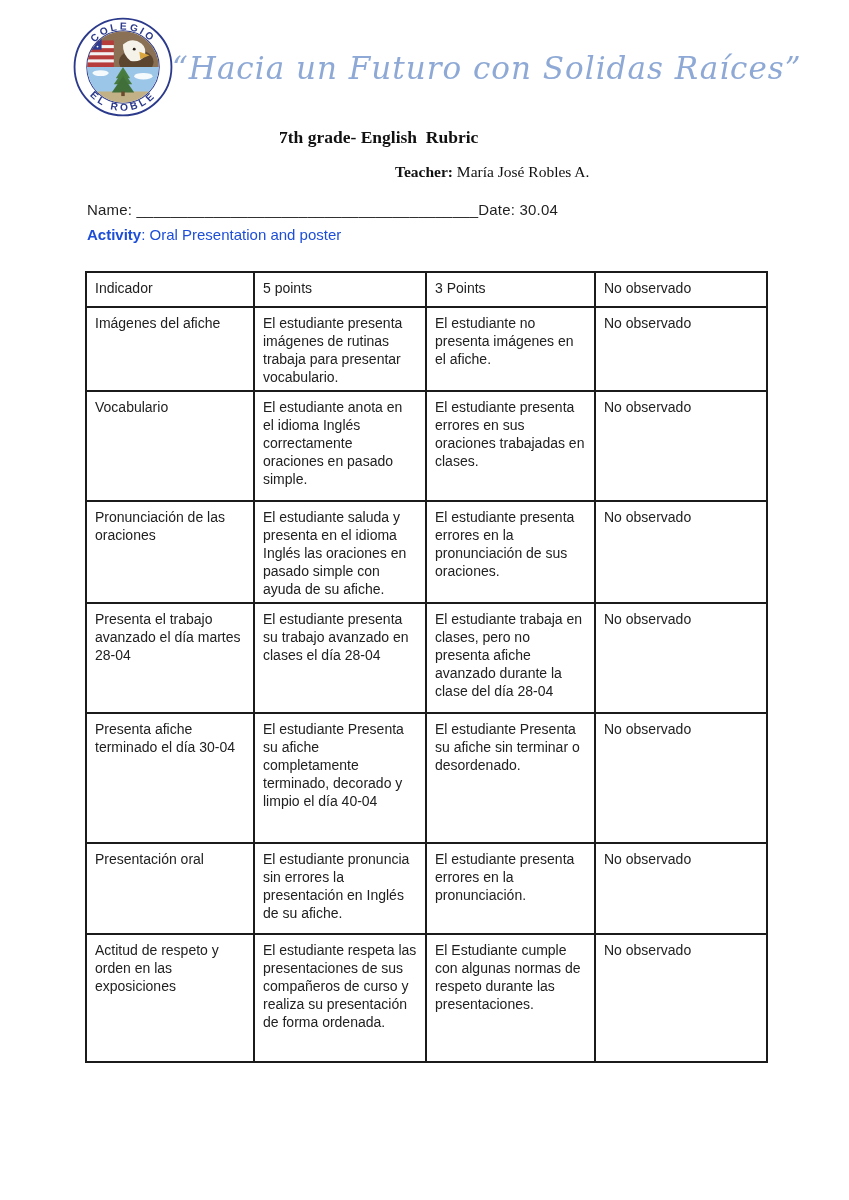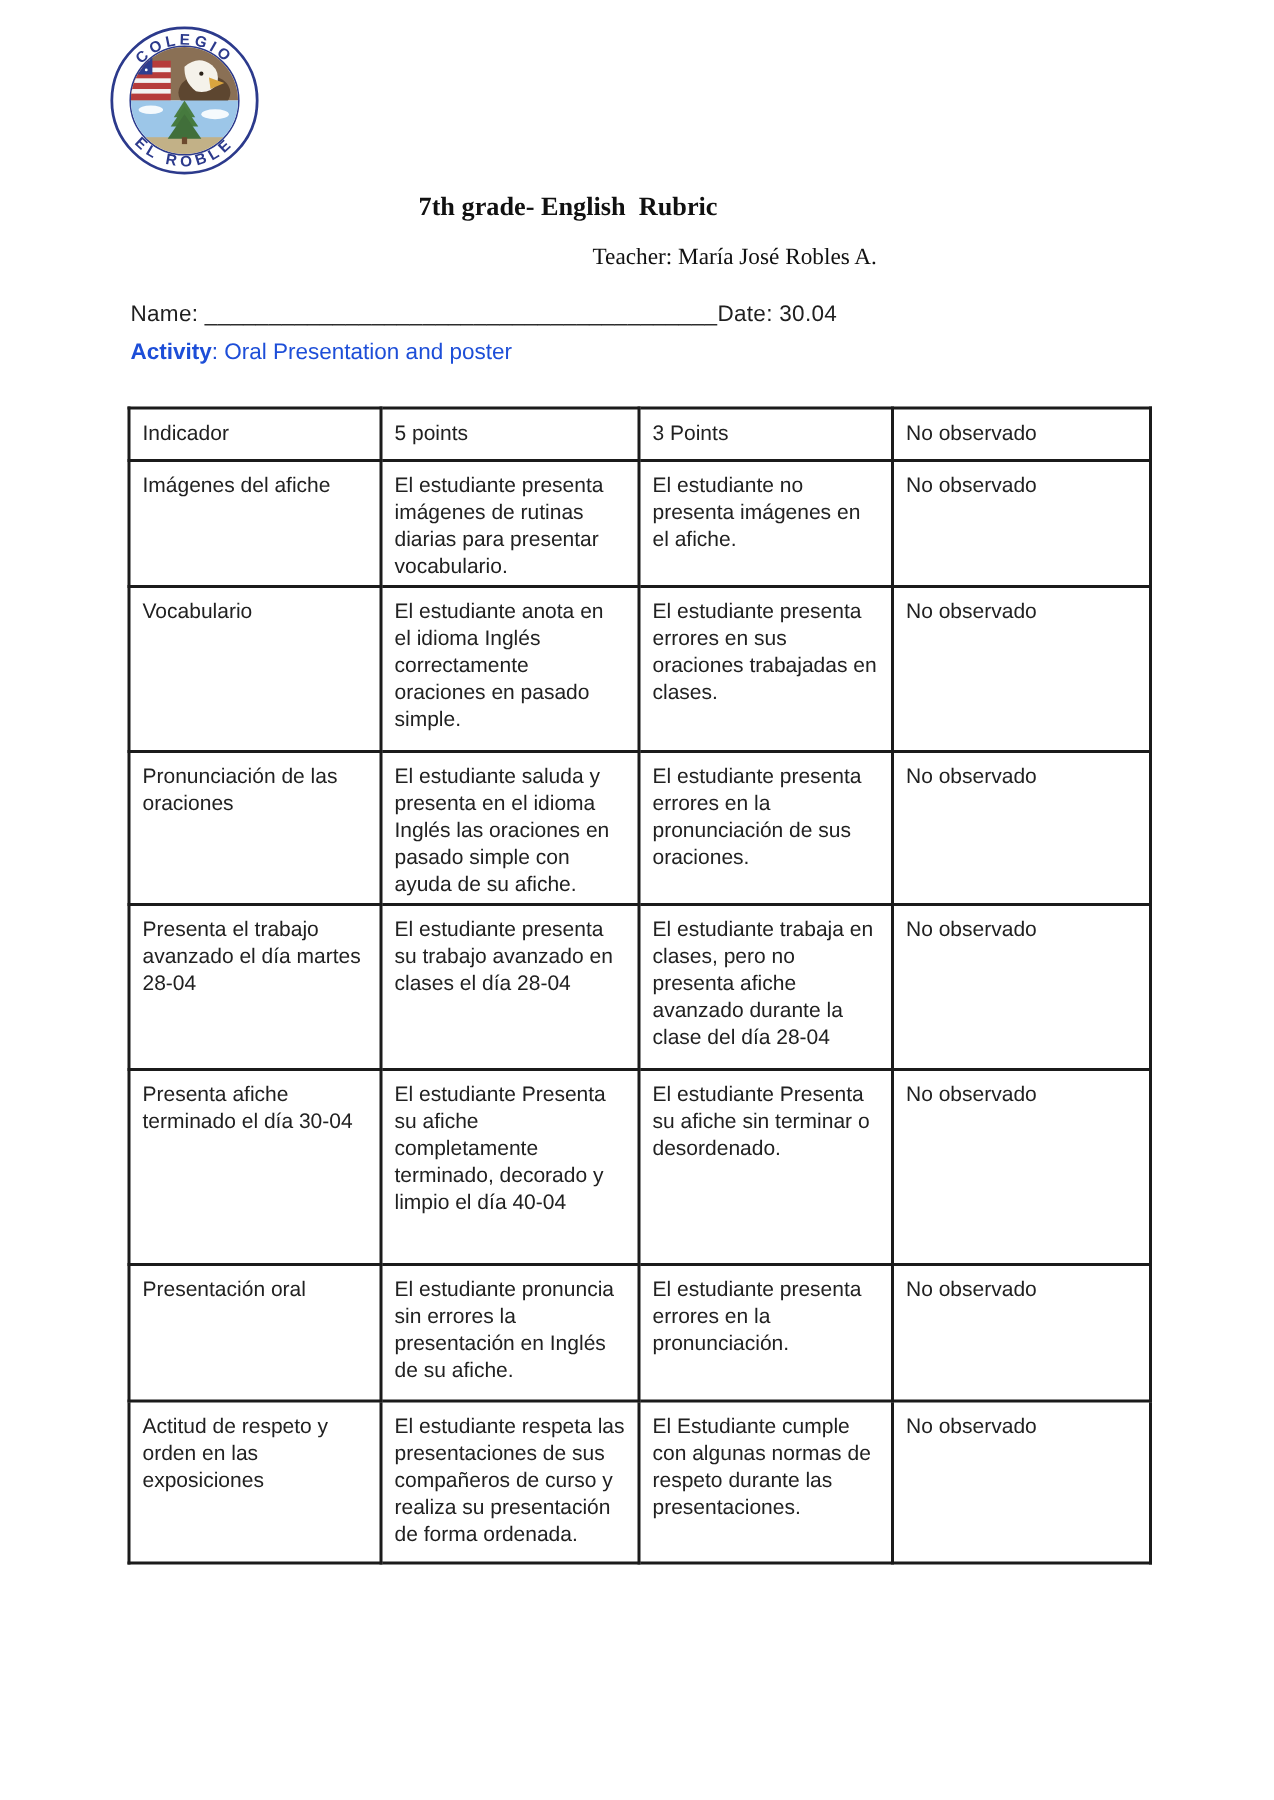--- a/index.html
+++ b/index.html
@@ -45,21 +45,21 @@
   }
   .teacher-line {
     position: absolute;
     left: 395px;
     top: 163px;
     font-family: "Liberation Serif", serif;
     font-size: 15.5px;
     color: #111111;
     white-space: pre;
   }
-  .teacher-line .bold { font-weight: normal; }
+  .teacher-line .bold { font-weight: bold; }
   .name-line {
     position: absolute;
     left: 87px;
     top: 201px;
     font-size: 15px;
     color: #1f1f1f;
     white-space: pre;
     letter-spacing: 0.2px;
   }
   .activity-line {
@@ -90,21 +90,21 @@
     padding: 6px 8px 4px 8px;
     overflow: hidden;
   }
   table.rubric thead tr { height: 35px; }
   table.rubric tbody tr:nth-child(1) { height: 79px; }
   table.rubric tbody tr:nth-child(2) { height: 110px; }
   table.rubric tbody tr:nth-child(3) { height: 82px; }
   table.rubric tbody tr:nth-child(4) { height: 110px; }
   table.rubric tbody tr:nth-child(5) { height: 130px; }
   table.rubric tbody tr:nth-child(6) { height: 91px; }
-  table.rubric tbody tr:nth-child(7) { height: 108px; }
+  table.rubric tbody tr:nth-child(7) { height: 128px; }
 </style>
 </head>
 <body>
 
 <div class="page">
 
   <div class="logo">
     <svg viewBox="0 0 100 100" xmlns="http://www.w3.org/2000/svg">
       <defs>
         <clipPath id="photoClip">
@@ -152,20 +152,21 @@
       <path id="arcBottom" d="M 7,50 A 43,43 0 0 0 93,50" fill="none"></path>
       <text font-family="Liberation Sans, sans-serif" font-size="10" font-weight="bold" fill="#2c3a8c" letter-spacing="2.5">
         <textPath href="#arcTop" startOffset="50%" text-anchor="middle">COLEGIO</textPath>
       </text>
       <text font-family="Liberation Sans, sans-serif" font-size="10" font-weight="bold" fill="#2c3a8c" letter-spacing="3">
         <textPath href="#arcBottom" startOffset="50%" text-anchor="middle">EL ROBLE</textPath>
       </text>
     </svg>
   </div>
 
+  <div class="tagline">“Hacia un Futuro con Solidas Raíces”</div>
 
   <div class="title">7th grade- English  Rubric</div>
 
   <div class="teacher-line"><span class="bold">Teacher:</span> <span>María José Robles A.</span></div>
 
   <div class="name-line"><span>Name:</span> <span>________________________________________</span><span>Date:</span> <span>30.04</span></div>
 
   <div class="activity-line"><span class="bold">Activity</span><span>: Oral Presentation and poster</span></div>
 
   <table class="rubric">
@@ -179,21 +180,21 @@
       <tr>
         <th>Indicador</th>
         <th>5 points</th>
         <th>3 Points</th>
         <th>No observado</th>
       </tr>
     </thead>
     <tbody>
       <tr>
         <td>Imágenes del afiche</td>
-        <td>El estudiante presenta imágenes de rutinas diarias para presentar vocabulario.</td>
+        <td>El estudiante presenta imágenes de rutinas trabaja para presentar vocabulario.</td>
         <td>El estudiante no presenta imágenes en el afiche.</td>
         <td>No observado</td>
       </tr>
       <tr>
         <td>Vocabulario</td>
         <td>El estudiante anota en el idioma Inglés correctamente oraciones en pasado simple.</td>
         <td>El estudiante presenta errores en sus oraciones trabajadas en clases.</td>
         <td>No observado</td>
       </tr>
       <tr>

